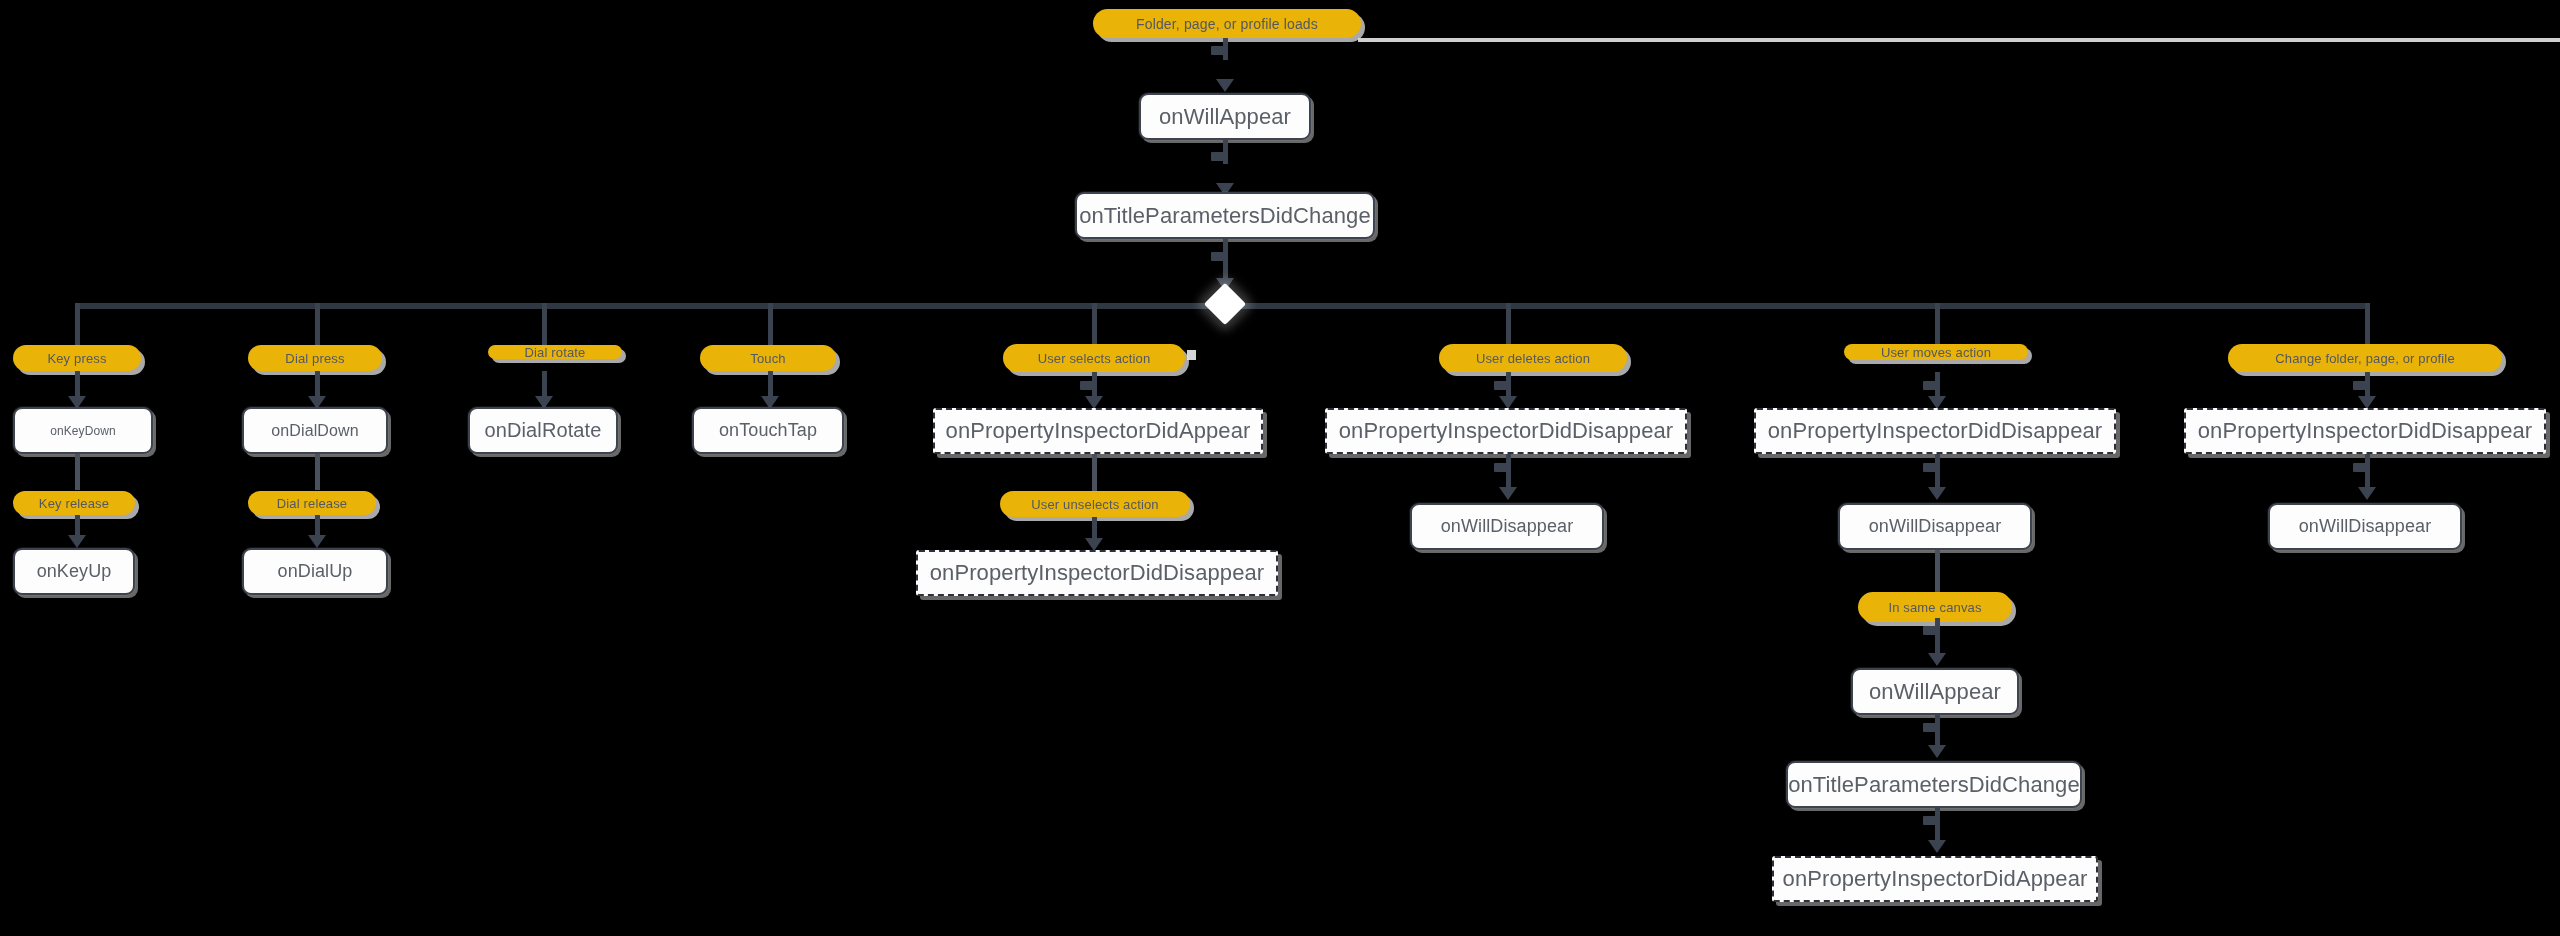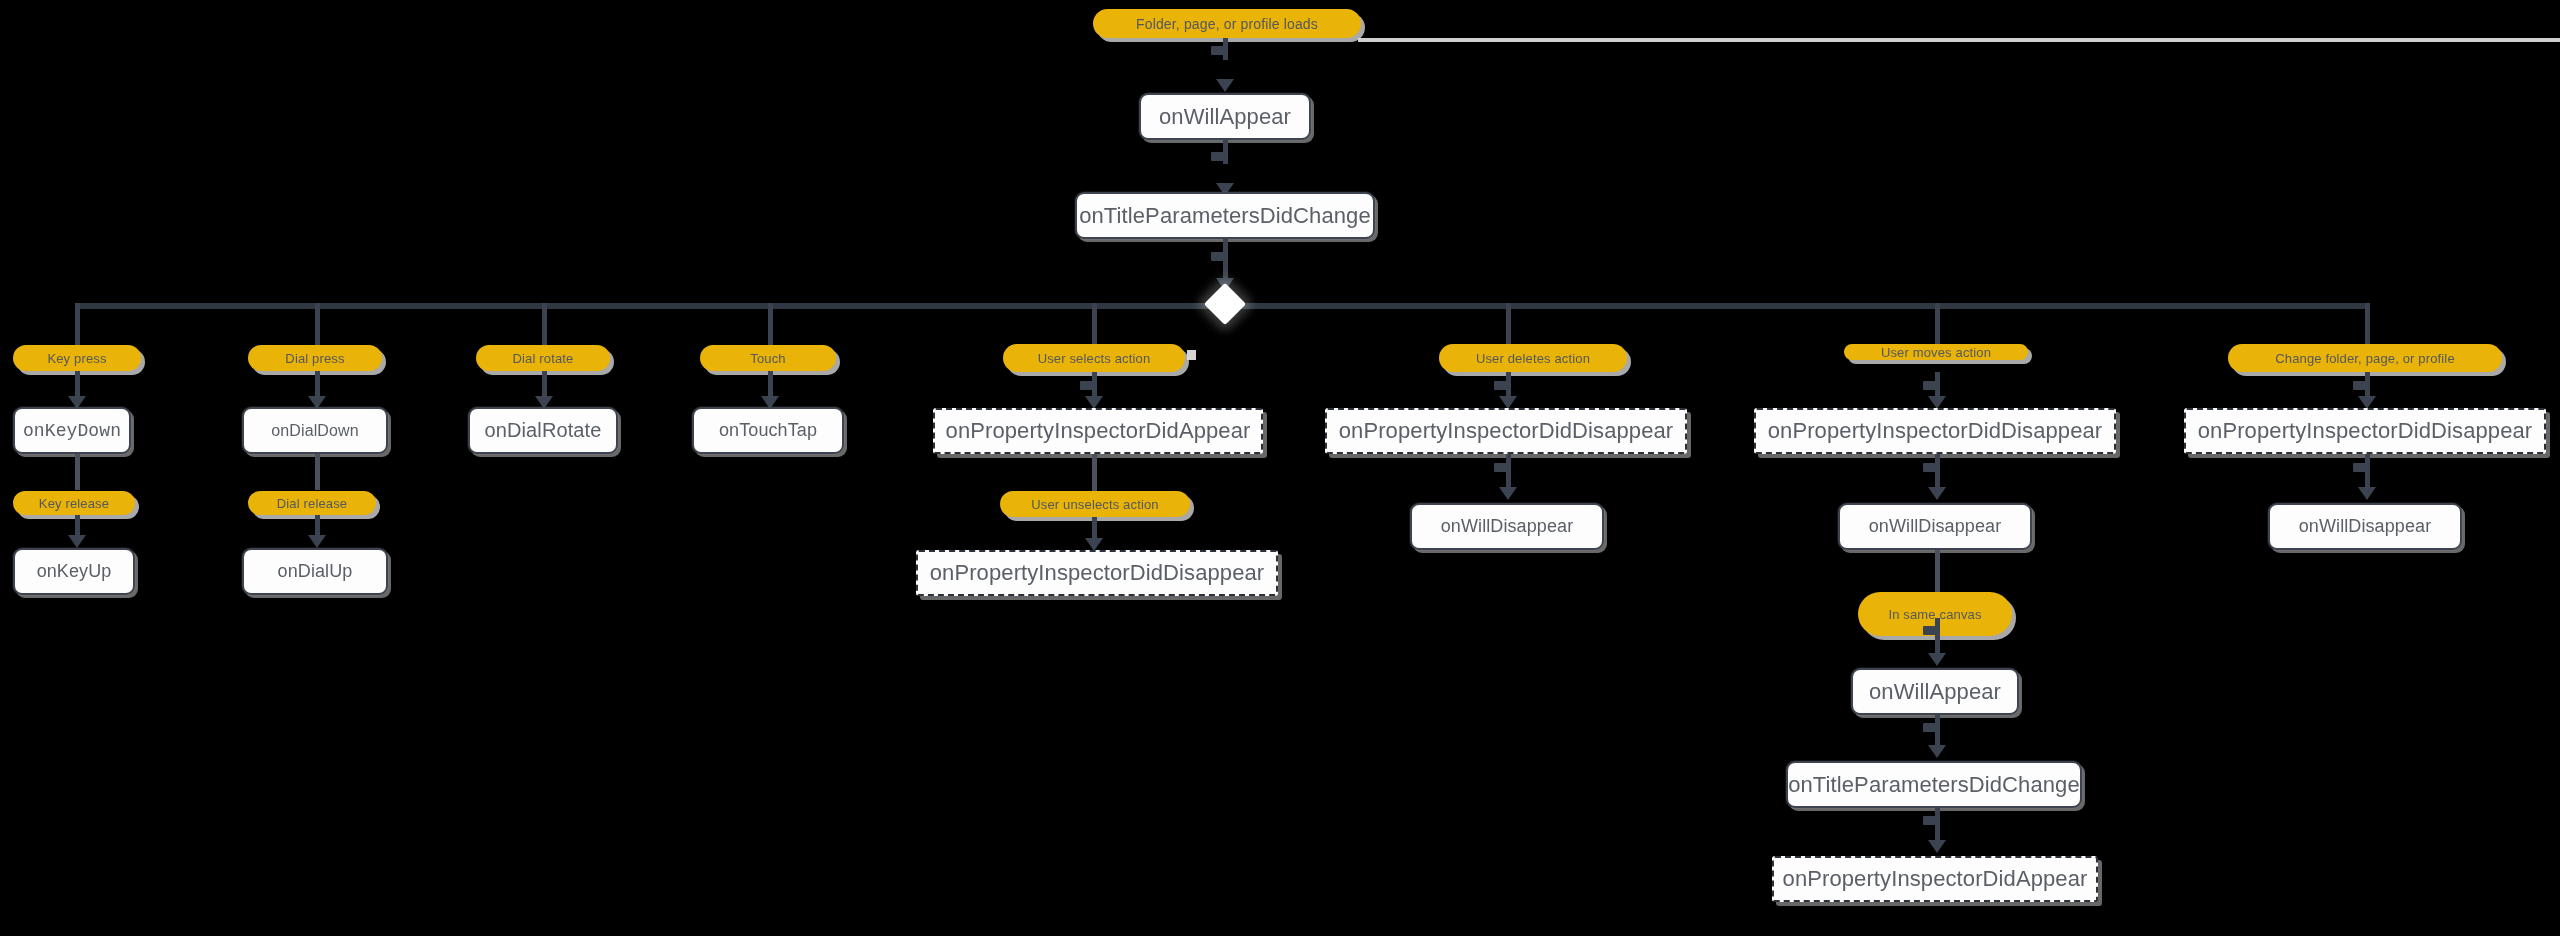--- a/index.html
+++ b/index.html
@@ -112,40 +112,40 @@
 
   <div class="rail" style="left:75px;top:303px;width:2290px;"></div>
   <div class="diamond" style="left:1210px;top:289px;width:30px;height:30px;"></div>
 
   <div class="tick" style="left:1187px;top:350px;width:9px;height:10px;"></div>
 
   <div class="stub" style="left:75px;top:303px;height:42px;"></div>
   <div class="pill" style="left:13px;top:345px;width:128px;height:26px;">Key press</div>
   <div class="edge v" style="left:75px;top:371px;height:34px;"></div>
   <div class="arrow" style="left:68px;top:396px;"></div>
-  <div class="node" style="left:13px;top:407px;width:118px;height:47px;font-size:18px;font-family:Liberation Mono, monospace;">onKeyDown</div>
+  <div class="node" style="left:13px;top:407px;width:140px;height:47px;font-size:12px;">onKeyDown</div>
   <div class="edge v thin" style="left:75px;top:454px;height:36px;"></div>
   <div class="pill" style="left:13px;top:491px;width:122px;height:24px;">Key release</div>
   <div class="edge v" style="left:75px;top:515px;height:29px;"></div>
   <div class="arrow" style="left:68px;top:535px;"></div>
   <div class="node" style="left:13px;top:548px;width:122px;height:47px;font-size:18px;">onKeyUp</div>
 
   <div class="stub" style="left:315px;top:303px;height:42px;"></div>
   <div class="pill" style="left:248px;top:345px;width:134px;height:26px;">Dial press</div>
   <div class="edge v" style="left:315px;top:371px;height:34px;"></div>
   <div class="arrow" style="left:308px;top:396px;"></div>
   <div class="node" style="left:242px;top:407px;width:146px;height:47px;font-size:16px;">onDialDown</div>
   <div class="edge v thin" style="left:315px;top:454px;height:36px;"></div>
   <div class="pill" style="left:248px;top:491px;width:128px;height:24px;">Dial release</div>
   <div class="edge v" style="left:315px;top:515px;height:29px;"></div>
   <div class="arrow" style="left:308px;top:535px;"></div>
   <div class="node" style="left:242px;top:548px;width:146px;height:47px;font-size:18px;">onDialUp</div>
 
   <div class="stub" style="left:542px;top:303px;height:42px;"></div>
-  <div class="pill" style="left:476px;top:345px;width:134px;height:26px;">Dial rotate</div>
+  <div class="pill" style="left:488px;top:345px;width:134px;height:14px;">Dial rotate</div>
   <div class="edge v" style="left:542px;top:371px;height:34px;"></div>
   <div class="arrow" style="left:535px;top:396px;"></div>
   <div class="node" style="left:468px;top:407px;width:150px;height:47px;font-size:20px;">onDialRotate</div>
 
   <div class="stub" style="left:768px;top:303px;height:42px;"></div>
   <div class="pill" style="left:700px;top:345px;width:136px;height:26px;">Touch</div>
   <div class="edge v" style="left:768px;top:371px;height:34px;"></div>
   <div class="arrow" style="left:761px;top:396px;"></div>
   <div class="node" style="left:692px;top:407px;width:152px;height:47px;font-size:18px;">onTouchTap</div>
 
@@ -176,21 +176,21 @@
   <div class="pill" style="left:1844px;top:344px;width:184px;height:16px;">User moves action</div>
   <div class="edge v" style="left:1935px;top:372px;height:33px;"></div>
   <div class="nub" style="left:1923px;top:381px;"></div>
   <div class="arrow" style="left:1928px;top:396px;"></div>
   <div class="node dashed" style="left:1754px;top:408px;width:362px;height:46px;">onPropertyInspectorDidDisappear</div>
   <div class="edge v" style="left:1935px;top:454px;height:38px;"></div>
   <div class="nub" style="left:1923px;top:463px;"></div>
   <div class="arrow" style="left:1928px;top:487px;"></div>
   <div class="node" style="left:1838px;top:503px;width:194px;height:47px;font-size:18px;">onWillDisappear</div>
   <div class="edge v thin" style="left:1935px;top:550px;height:42px;"></div>
-  <div class="pill" style="left:1858px;top:592px;width:154px;height:44px;">In same canvas</div>
+  <div class="pill" style="left:1858px;top:592px;width:154px;height:30px;">In same canvas</div>
   <div class="edge v" style="left:1935px;top:618px;height:40px;"></div>
   <div class="nub" style="left:1923px;top:626px;"></div>
   <div class="arrow" style="left:1928px;top:653px;"></div>
   <div class="node" style="left:1851px;top:668px;width:168px;height:47px;">onWillAppear</div>
   <div class="edge v" style="left:1935px;top:715px;height:35px;"></div>
   <div class="nub" style="left:1923px;top:723px;"></div>
   <div class="arrow" style="left:1928px;top:745px;"></div>
   <div class="node" style="left:1786px;top:761px;width:296px;height:47px;">onTitleParametersDidChange</div>
   <div class="edge v" style="left:1935px;top:808px;height:34px;"></div>
   <div class="nub" style="left:1923px;top:816px;"></div>

